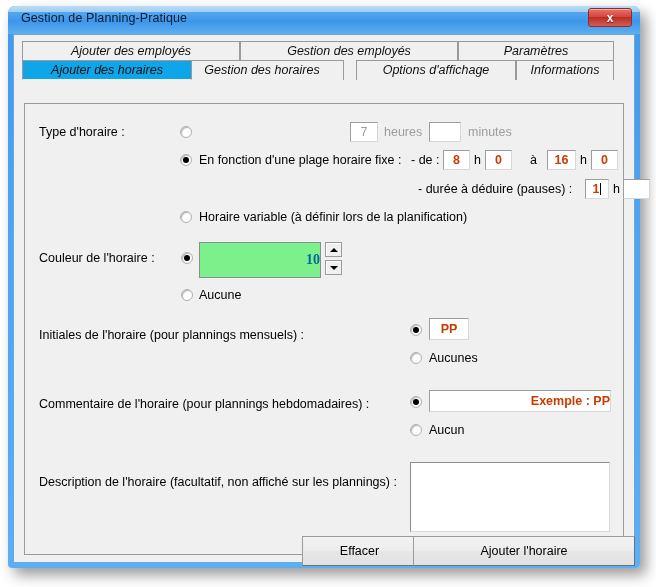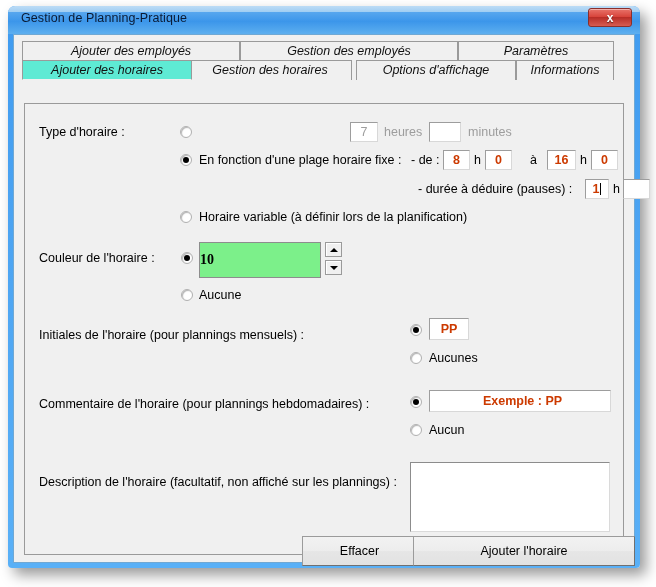--- a/index.html
+++ b/index.html
@@ -98,21 +98,21 @@
     font-style: italic;
     font-size: 12.5px;
     color: #111;
     text-align: center;
     line-height: 18px;
     white-space: nowrap;
     overflow: hidden;
     cursor: pointer;
   }
   .tab.active {
-    background: #5eead4;
+    background: #0ea5e9;
     border-bottom: 1px solid #f0f0f0;
     z-index: 5;
   }
 
   #tabpanel {
     position: absolute;
     left: 10px;
     top: 68px;
     width: 600px;
     height: 452px;
@@ -174,21 +174,21 @@
     font-weight: bold;
     color: #cc3a00;
     font-size: 12.5px;
     white-space: nowrap;
   }
   .tbox .val.gray {
     color: #9d9d9d;
     font-weight: normal;
   }
   .tbox .val.left {
-    text-align: center;
+    text-align: right;
     padding-left: 5px;
   }
   .tbox.disabled { background: #ffffff; }
 
   .caret {
     display: inline-block;
     width: 1px;
     height: 12px;
     background: #000;
     vertical-align: -2px;
@@ -199,25 +199,25 @@
   #color-swatch {
     position: absolute;
     background: #7cf08a;
     border: 1px solid #8d8d8d;
     box-sizing: border-box;
   }
   #color-swatch .num {
     position: absolute;
     left: 0; right: 0; top: 50%;
     transform: translateY(-50%);
-    text-align: left;
+    text-align: right;
     font-family: "Liberation Serif", serif;
     font-weight: bold;
     font-size: 14px;
-    color: #000000;
+    color: #0369a1;
   }
   .spin {
     position: absolute;
     width: 17px;
     height: 15px;
     background: #f0f0f0;
     border: 1px solid #9a9a9a;
     box-shadow: inset 1px 1px 0 #ffffff;
     box-sizing: border-box;
     cursor: pointer;
@@ -289,21 +289,21 @@
       </div>
       <div class="tab" style="left:436px; width:156px;">
         <span>Paramètres</span>
       </div>
     </div>
 
     <div class="tabrow" id="tabrow2" style="left:8px; top:25px; width:592px;">
       <div class="tab active" style="left:0px; width:170px;">
         <span>Ajouter des horaires</span>
       </div>
-      <div class="tab" style="left:166px; width:164px;">
+      <div class="tab" style="left:158px; width:164px;">
         <span>Gestion des horaires</span>
       </div>
       <div class="tab" style="left:334px; width:160px;">
         <span>Options d'affichage</span>
       </div>
       <div class="tab" style="left:494px; width:98px;">
         <span>Informations</span>
       </div>
     </div>
 

